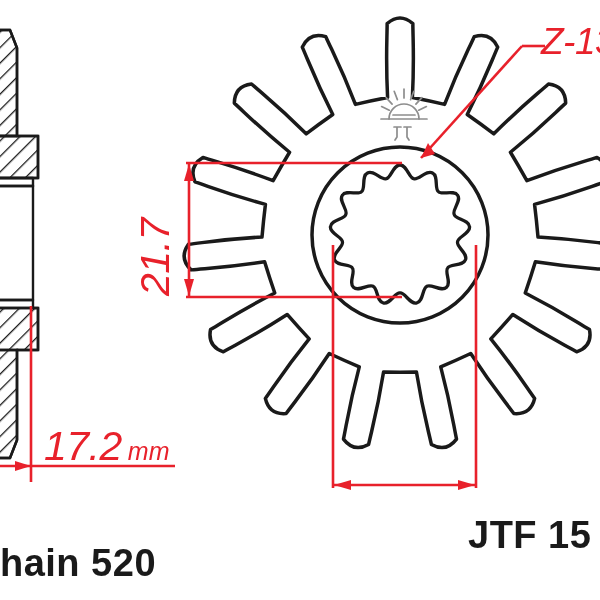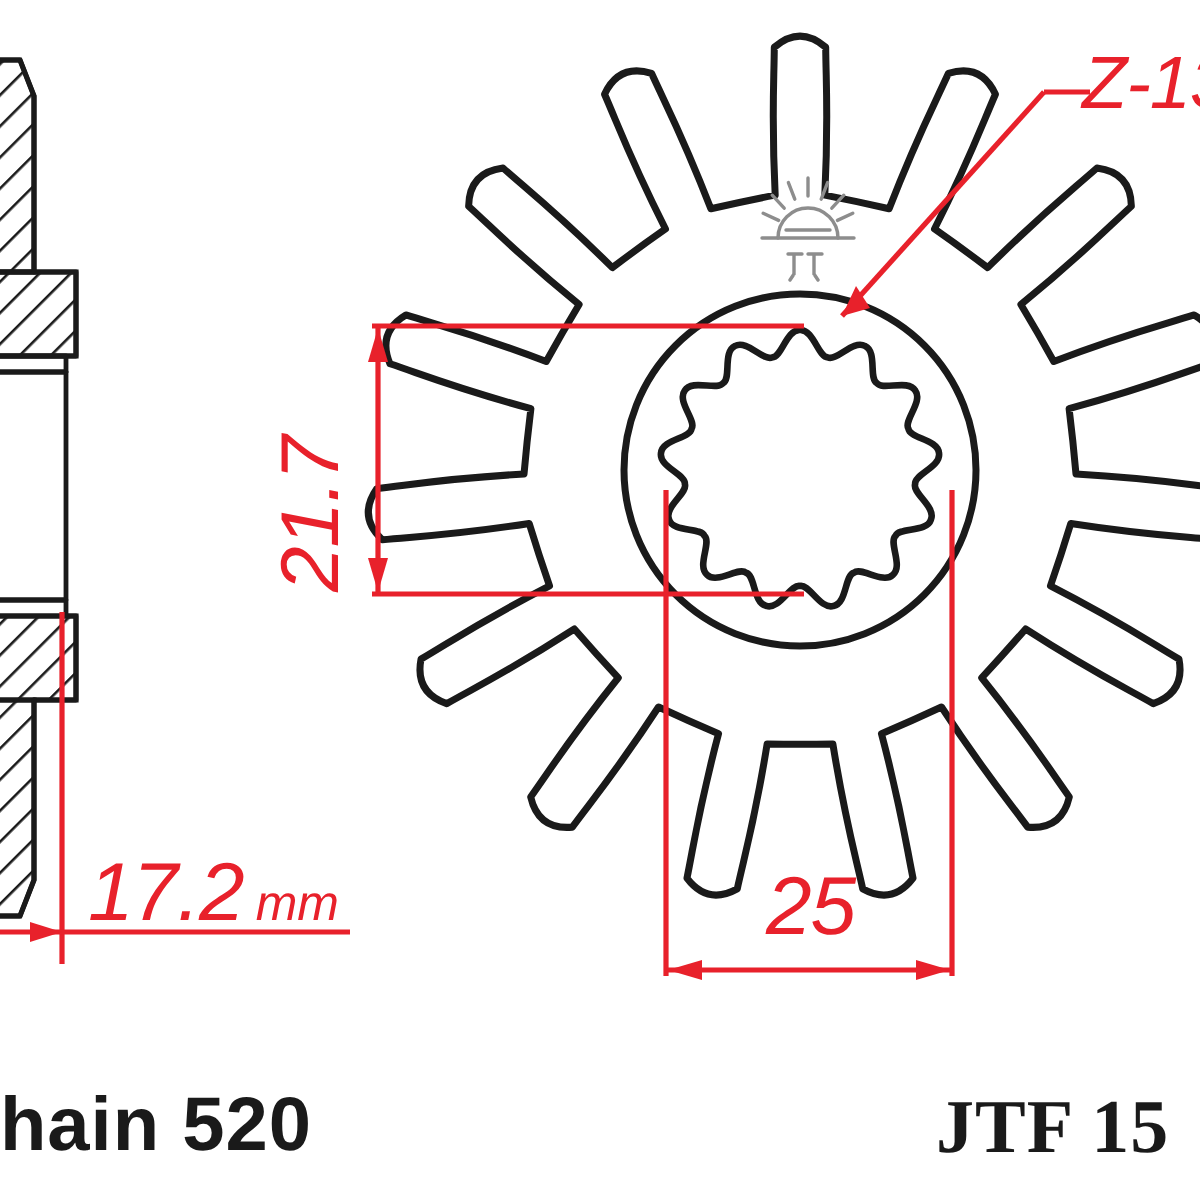--- a/index.html
+++ b/index.html
@@ -104,21 +104,21 @@
   .footer-txt {
     position: absolute;
     white-space: nowrap;
     color: #1a1a1a;
     font-family: "Liberation Sans", sans-serif;
     font-weight: bold;
     font-size: 38px;
     letter-spacing: 0.5px;
   }
   #footer-chain { left: -28px; top: 542px; }
-  #footer-partno { left: 468px; top: 542px; font-family: Liberation Serif, serif; }
+  #footer-partno { left: 468px; top: 514px; }
 </style>
 </head>
 <body>
 
 <div id="stage">
 
   <svg class="drawing" viewBox="0 0 600 600">
     <defs>
       <pattern id="hatch45" width="11" height="11" patternTransform="rotate(45)" patternUnits="userSpaceOnUse">
         <line x1="0" y1="0" x2="0" y2="11" stroke="#1a1a1a" stroke-width="2.6"></line>
@@ -223,21 +223,20 @@
       <line class="logo" x1="11.9" y1="-5.9" x2="17.9" y2="-12.4"></line>
       <line class="logo" x1="-14.7" y1="0.2" x2="-22.4" y2="-3.4"></line>
       <line class="logo" x1="14.7" y1="0.2" x2="22.4" y2="-3.4"></line>
 
       <path class="logo" d="M -7 17 L -7 27 M -10 17 L -3 17 M 3 17 L 3 27 M 0 17 L 7 17 M -7 27 L -9 30 M 3 27 L 5 30"></path>
     </g>
     </svg>
 
   <div class="txt" id="dim-2170-label">21.7</div>
 
-  <div class="txt" id="dim-25-label">25</div>
 
   <div class="txt" id="dim-102-wrap"><span>17.2</span><span id="dim-102-unit">mm</span></div>
 
   <div class="txt" id="teeth-callout-label">Z-13</div>
 
   <div class="footer-txt" id="footer-chain">Chain 520</div>
 
   <div class="footer-txt" id="footer-partno">JTF 15</div>
 </div>
 

